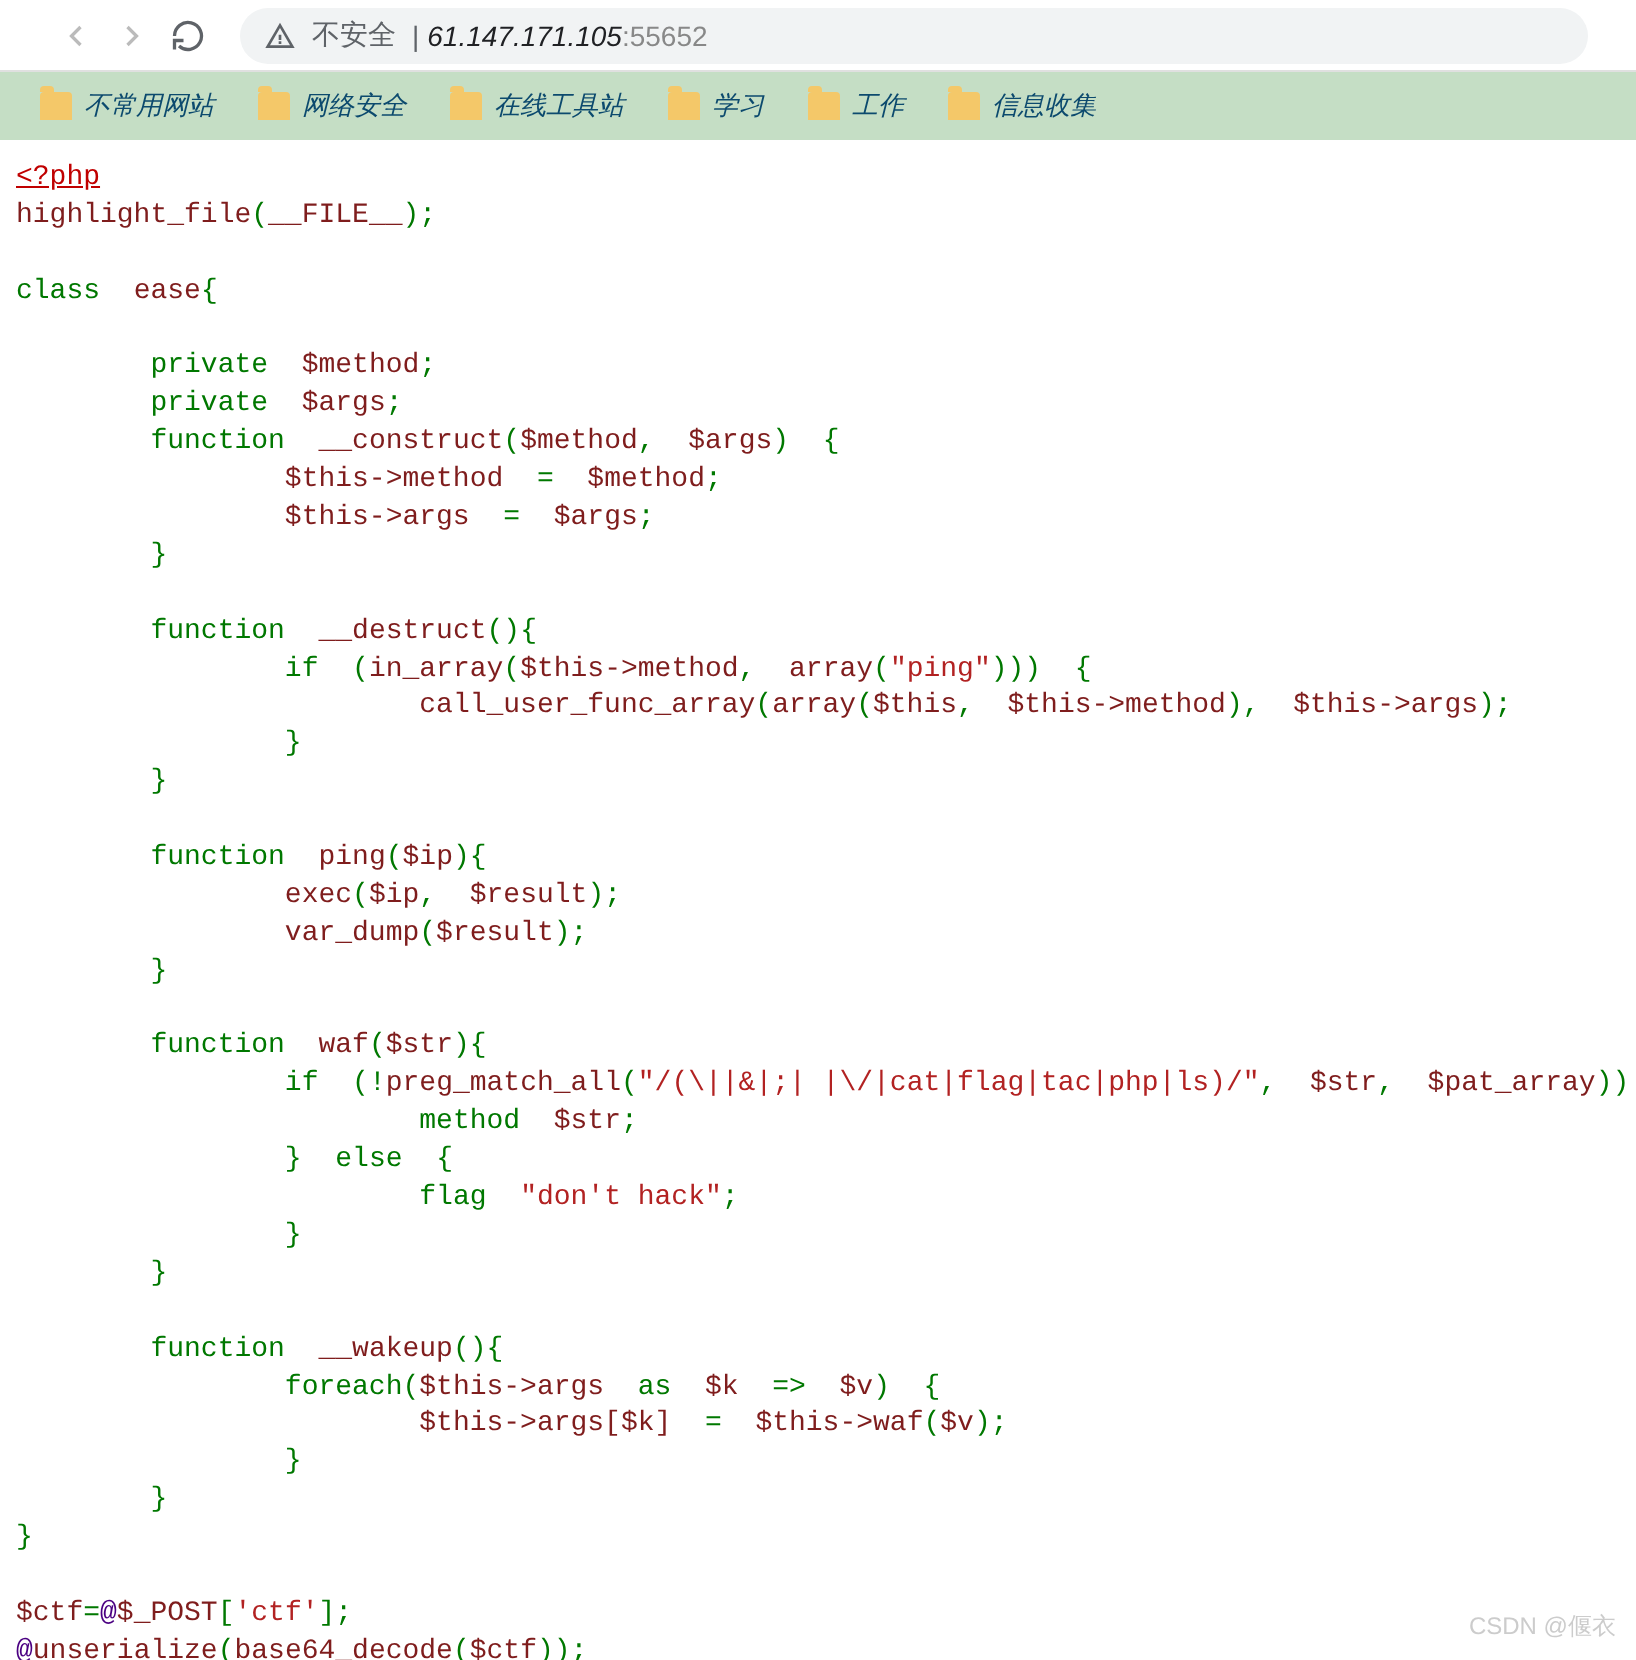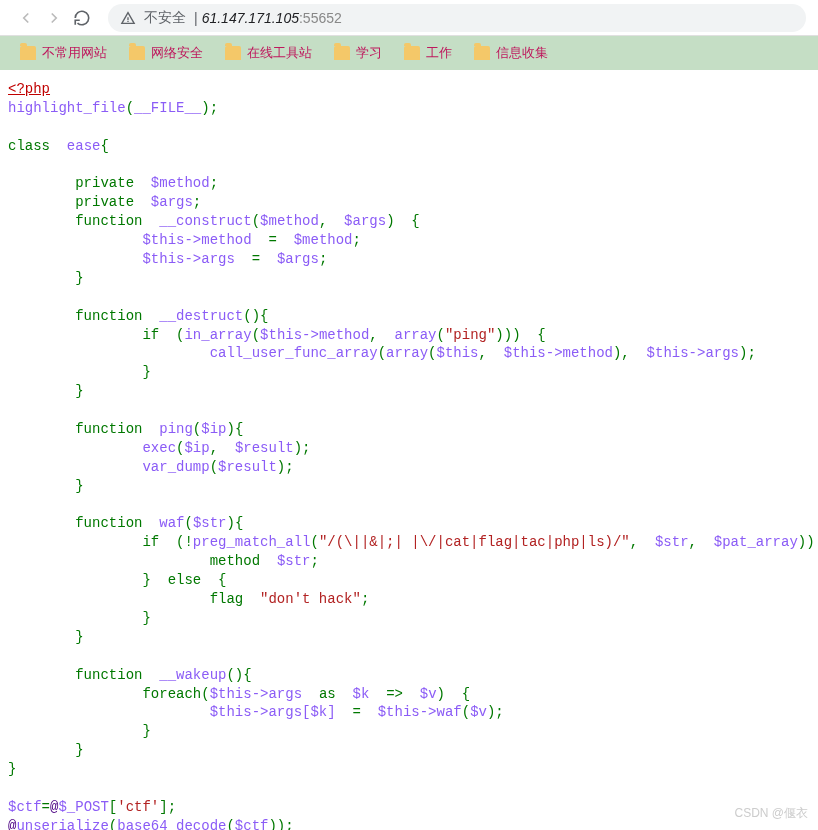--- a/index.html
+++ b/index.html
@@ -8,21 +8,21 @@
       background: #fff;
       width: 818px;
       height: 830px;
       overflow: hidden;
       position: relative;
     }
     .address-bar {
       height: 36px;
       display: flex;
       align-items: center;
-      padding: 0 12px;
+      padding: 0 24px;
       background: #fff;
       border-bottom: 1px solid #e0e0e0;
     }
     .nav-btn {
       width: 28px;
       height: 28px;
       display: flex;
       align-items: center;
       justify-content: center;
       color: #5f6368;
@@ -60,24 +60,25 @@
       display: flex;
       align-items: center;
       padding: 0 12px;
       gap: 6px;
     }
     .bm-item {
       display: flex;
       align-items: center;
       padding: 4px 8px;
       font-size: 13px;
-      color: #be185d;
+      color: #0c4a6e;
       cursor: pointer;
       border-radius: 4px;
       gap: 6px;
+      font-style: italic;
     }
     .bm-icon {
       width: 16px;
       height: 14px;
       background: #f4c869;
       border-radius: 2px 2px 0 0;
       position: relative;
     }
     .bm-icon::before {
       content: "";
@@ -91,21 +92,21 @@
     }
     .code-area {
       padding: 10px 8px;
       font-family: "Courier New", monospace;
       font-size: 14px;
       line-height: 1.35;
       white-space: pre;
       color: #000;
     }
     .c-red { color: #c00000; text-decoration: underline; }
-    .c-blue { color: #8b5cf6; }
+    .c-blue { color: #7f1d1d; }
     .c-green { color: #007800; }
     .c-dred { color: #b22222; }
     .c-indigo { color: #4b0082; }
     .watermark {
       position: absolute;
       bottom: 8px;
       right: 10px;
       font-size: 12px;
       color: #ccc;
       text-align: right;

